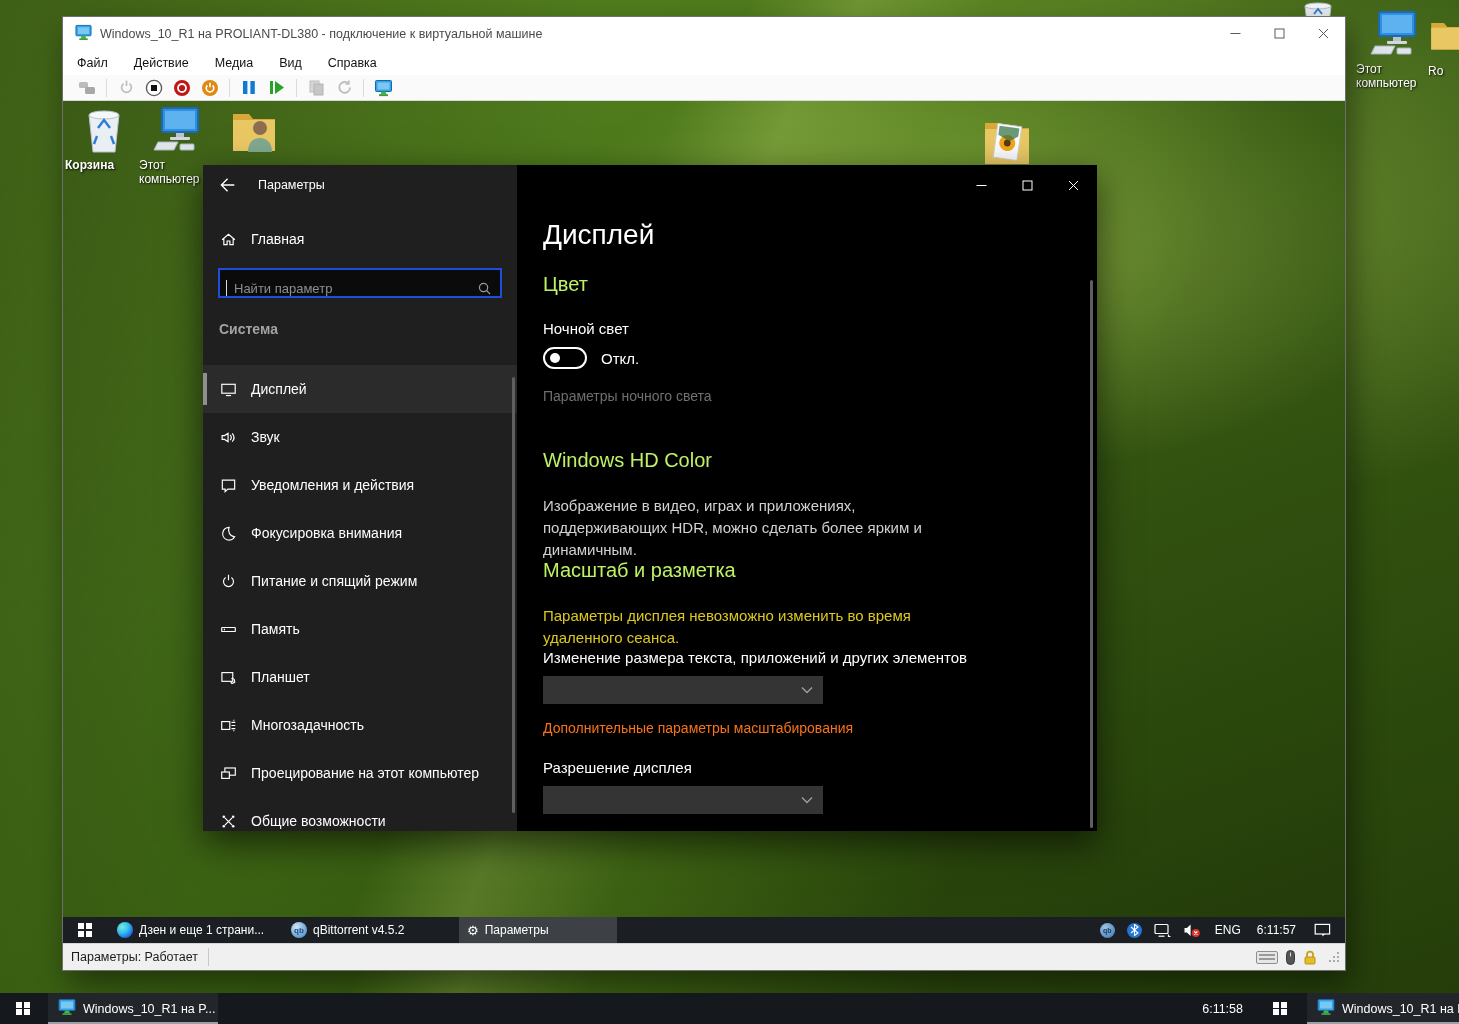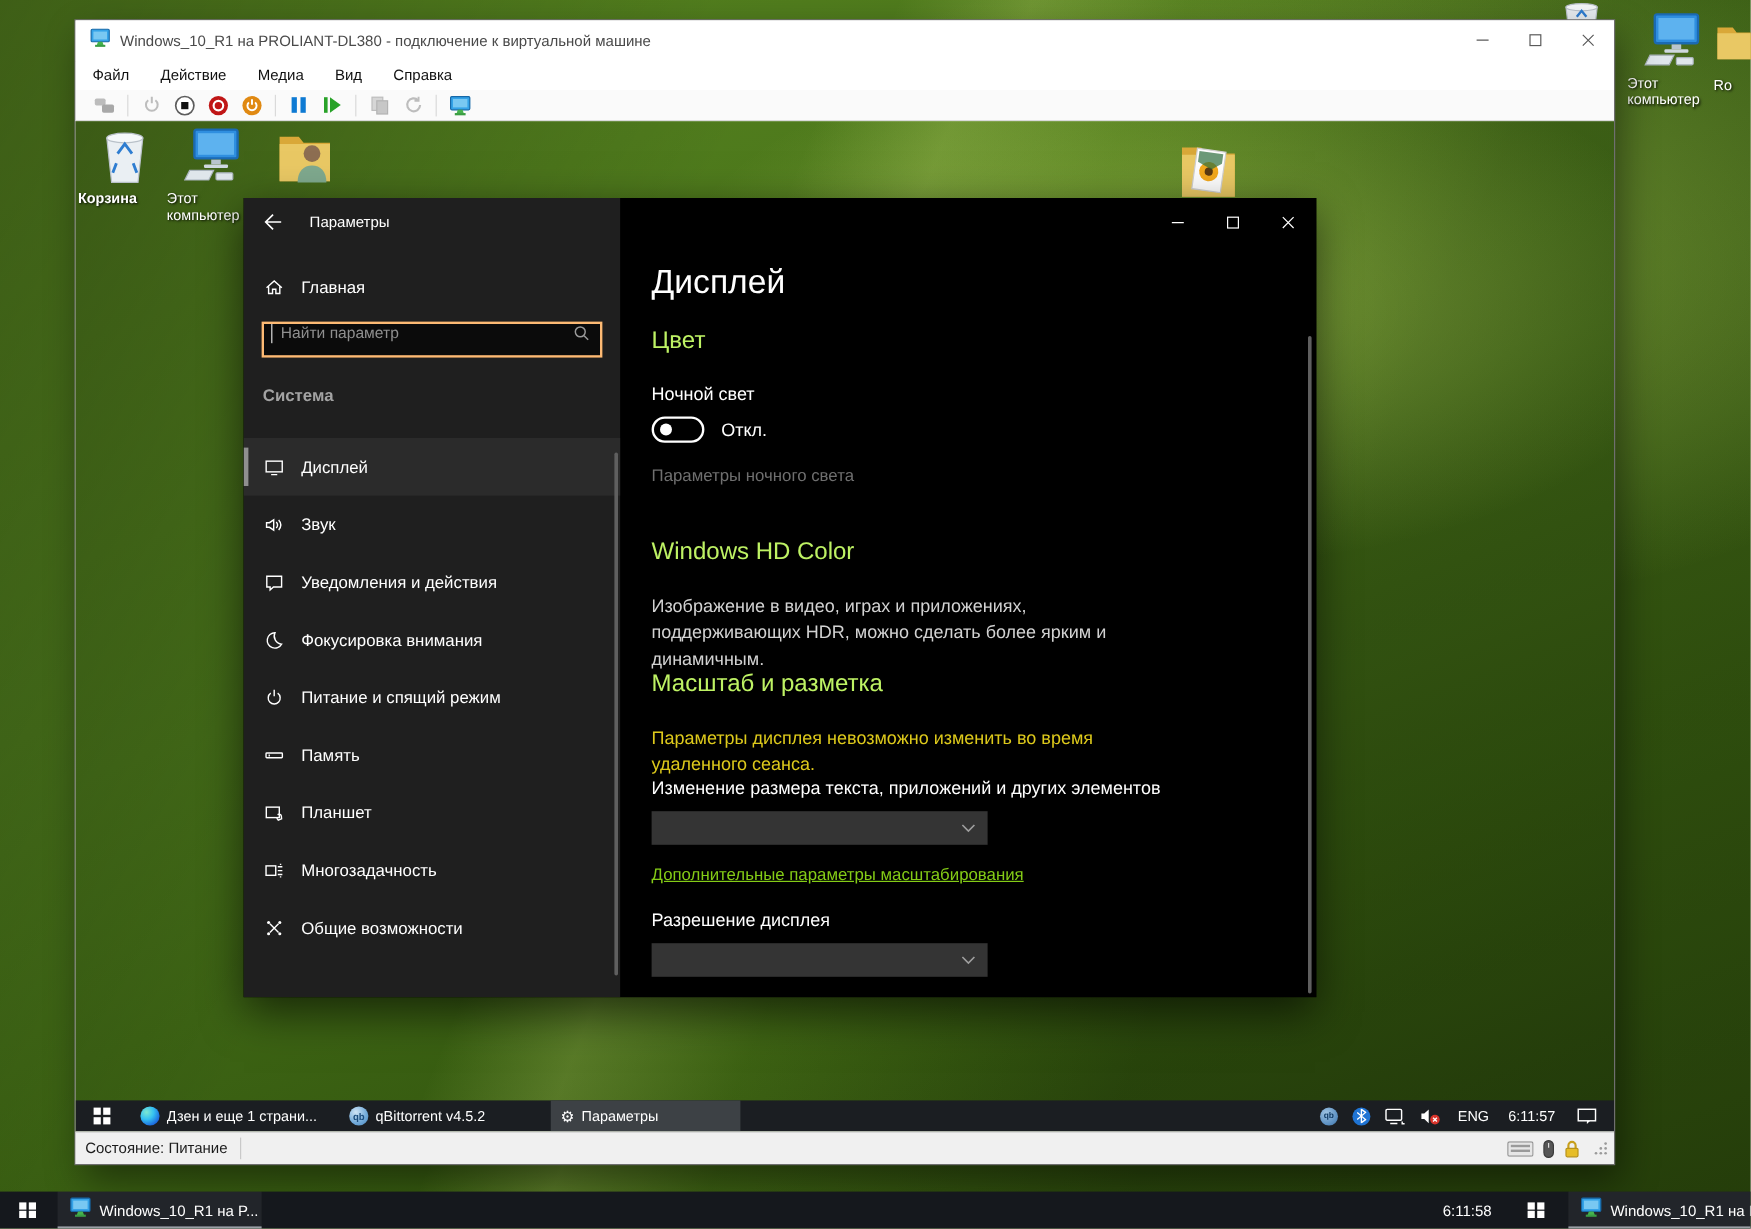--- a/index.html
+++ b/index.html
@@ -33,21 +33,21 @@
       radial-gradient(55% 42% at 72% 18%, rgba(205,232,105,.40), rgba(205,232,105,0) 62%),
       linear-gradient(112deg, rgba(0,0,0,0) 38%, rgba(220,240,130,.20) 45%, rgba(125,165,48,.10) 54%, rgba(0,0,0,.18) 74%),
       linear-gradient(118deg, rgba(0,0,0,.30) 0%, rgba(0,0,0,0) 32%),
       linear-gradient(160deg, #55821f 0%, #467019 42%, #34580f 78%, #2a470c 100%);}
   
   #setwin{position:absolute;left:140px;top:64px;width:894px;height:666px;background:#000;box-shadow:0 12px 34px rgba(0,0,0,.6);overflow:hidden;}
   #set-sidebar{position:absolute;left:0;top:0;width:314px;height:666px;background:#1f1f1f;}
   .set-header{position:absolute;left:0;top:0;height:40px;display:flex;align-items:center;}
   .set-title{font-size:12.5px;color:#fff;margin-left:22px;}
   .nav-home{position:absolute;left:0;top:58px;width:314px;height:32px;display:flex;align-items:center;}
-  .searchbox{position:absolute;left:15px;top:103px;width:284px;height:30px;background:#0b0b0b;border:2px solid #fdba74;box-sizing:border-box;display:flex;align-items:flex-start;}
+  .searchbox{position:absolute;left:15px;top:103px;width:284px;height:30px;background:#0b0b0b;border:2px solid #1d4ed8;box-sizing:border-box;display:flex;align-items:flex-end;}
   .searchbox input{flex:1;background:transparent;border:none;outline:none;color:#e6e6e6;font-size:13px;padding:0 4px 0 7px;font-family:inherit;}
   .searchbox input::placeholder{color:#8f8f8f;}
   .caret{width:1px;height:16px;background:#dcdcdc;margin-left:6px;}
   .section-title{position:absolute;left:16px;top:156px;font-size:14px;font-weight:bold;color:#a3a3a3;}
   .nav-list{position:absolute;left:0;top:200px;width:314px;}
   .nav-item{position:relative;height:48px;display:flex;align-items:center;}
   .nav-item .selbar{position:absolute;left:0;top:8px;width:4px;height:32px;background:transparent;}
   .nav-item.selected .selbar{background:#8f8f8f;}
   .nav-item.selected{background:#2b2b2b;}
   .nav-ico{width:18px;height:18px;margin:0 14px 0 16px;display:flex;align-items:center;justify-content:center;}
@@ -396,20 +396,30 @@
                 <svg width="17" height="17" viewBox="0 0 16 16" fill="none" stroke="#fff" stroke-width="1.1">
                     <rect x="1.6" y="4.3" width="7.6" height="7.4"></rect>
                     <path d="M10.8 5h3.6M10.8 8h3.6M10.8 11h3.6M13 2.6v1M13 12.4v1"></path>
                   </svg>
               </span>
               <span class="nav-label">Многозадачность</span>
             </div>
             <div class="nav-item">
               <span class="selbar"></span>
               <span class="nav-ico">
+                <svg width="17" height="17" viewBox="0 0 16 16">
+                    <rect x="4.6" y="2.8" width="9.8" height="6.8" fill="none" stroke="#fff" stroke-width="1.1"></rect>
+                    <rect x="1.6" y="6.6" width="7.2" height="6" fill="#1f1f1f" stroke="#fff" stroke-width="1.1"></rect>
+                  </svg>
+              </span>
+              <span class="nav-label">Проецирование на этот компьютер</span>
+            </div>
+            <div class="nav-item">
+              <span class="selbar"></span>
+              <span class="nav-ico">
                 <svg width="17" height="17" viewBox="0 0 16 16" fill="none" stroke="#fff" stroke-width="1.1">
                     <path d="M4.6 4.6l6.8 6.8M11.4 4.6 4.6 11.4"></path>
                     <circle cx="3.6" cy="3.6" r="1.2" fill="#fff" stroke="none"></circle>
                     <circle cx="12.4" cy="3.6" r="1.2" fill="#fff" stroke="none"></circle>
                     <circle cx="3.6" cy="12.4" r="1.2" fill="#fff" stroke="none"></circle>
                     <circle cx="12.4" cy="12.4" r="1.2" fill="#fff" stroke="none"></circle>
                   </svg>
               </span>
               <span class="nav-label">Общие возможности</span>
             </div>
@@ -449,21 +459,21 @@
           <div class="body-text" style="top:330px;">Изображение в видео, играх и приложениях, поддерживающих HDR, можно сделать более ярким и динамичным.</div>
 
           <div class="h2" style="top:394px;">Масштаб и разметка</div>
           <div class="warn-text" style="top:440px;">Параметры дисплея невозможно изменить во время удаленного сеанса.</div>
           <div class="lbl15" style="top:484px;">Изменение размера текста, приложений и других элементов</div>
           <div class="dropdown" style="top:511px;">
             <svg width="12" height="8" viewBox="0 0 12 8">
                 <path d="M1 1.5 6 6.5 11 1.5" stroke="#9e9e9e" stroke-width="1.4" fill="none"></path>
               </svg>
           </div>
-          <div class="grey-link" style="top:555px;color:#84cc16;text-decoration:underline;">Дополнительные параметры масштабирования</div>
+          <div class="grey-link" style="top:555px;color:#f97316;">Дополнительные параметры масштабирования</div>
           <div class="lbl15" style="top:594px;">Разрешение дисплея</div>
           <div class="dropdown" style="top:621px;">
             <svg width="12" height="8" viewBox="0 0 12 8">
                 <path d="M1 1.5 6 6.5 11 1.5" stroke="#9e9e9e" stroke-width="1.4" fill="none"></path>
               </svg>
           </div>
         </div>
 
         <div class="vscroll" style="left:887px;top:115px;height:548px;"></div>
       </div>
@@ -521,21 +531,21 @@
             <svg width="17" height="15" viewBox="0 0 17 15">
                 <rect x="1.2" y="1.4" width="14.4" height="9.6" fill="none" stroke="#fff" stroke-width="1.2"></rect>
                 <path d="M8.4 11v2.6l2.8-2.6" fill="#fff"></path>
               </svg>
           </span>
         </div>
       </div>
     </div>
 
     <div class="vm-statusbar">
-      <span class="status-text">Состояние: Питание</span>
+      <span class="status-text">Параметры: Работает</span>
       <span class="status-sep"></span>
       <span style="margin-left:auto;display:flex;align-items:center;">
         <span style="display:flex;margin-right:8px;">
           <svg width="22" height="13" viewBox="0 0 22 13">
               <rect x="0.5" y="0.5" width="21" height="12" rx="1.5" fill="#e6e6e6" stroke="#8f8f8f"></rect>
               <rect x="3" y="3" width="16" height="2" fill="#9a9a9a"></rect>
               <rect x="3" y="7" width="16" height="2" fill="#9a9a9a"></rect>
             </svg>
         </span>
         <span style="display:flex;margin-right:8px;">

